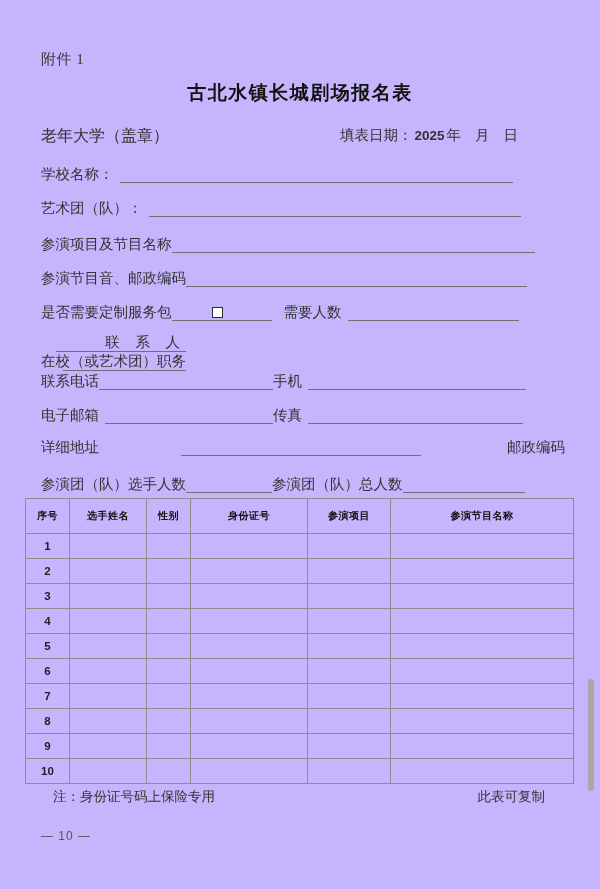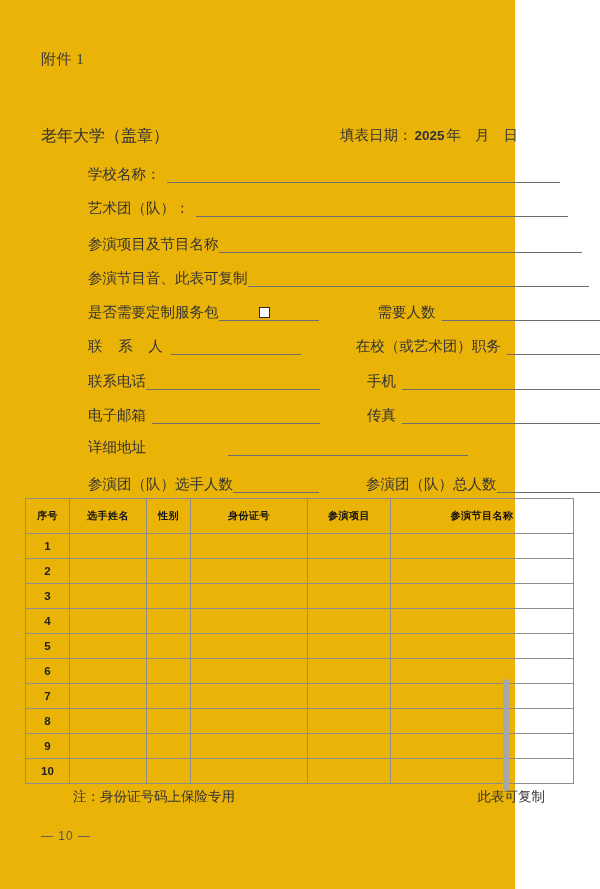--- a/index.html
+++ b/index.html
@@ -12,23 +12,23 @@
     height: 889px;
     position: relative;
     font-family: "Liberation Serif", "DejaVu Serif", serif;
     color: #2b2b2b;
     overflow: hidden;
   }
 
   .page {
     position: absolute;
     left: 0; top: 0;
-    width: 515px;
+    width: 600px;
     height: 889px;
-    background: #eab308;
+    background: #c4b5fd;
   }
 
   
   .attach-label {
     position: absolute;
     left: 41px;
     top: 50px;
     font-size: 15px;
     letter-spacing: 0.5px;
     color: #3a3a3a;
@@ -87,21 +87,20 @@
     height: 22px;
     font-size: 14.5px;
     white-space: nowrap;
     color: #333333;
     display: flex;
     align-items: flex-end;
   }
   .flabel {
     display: inline-block;
     line-height: 18px;
-    margin-left: 47px;
   }
   .flabel.sp { letter-spacing: 6px; }
   .fline {
     display: inline-block;
     border-bottom: 1.1px solid #6f6f6f;
     height: 16px;
     position: relative;
   }
   .fgap { display: inline-block; }
 
@@ -157,21 +156,20 @@
     width: 518px;
     height: 20px;
     font-size: 13.5px;
     color: #333333;
   }
   .notes .left {
     position: absolute;
     left: 12px;
     top: 0;
     white-space: nowrap;
-    margin-left: 20px;
   }
   .notes .right {
     position: absolute;
     right: 14px;
     top: 0;
     white-space: nowrap;
   }
 
   
   .pagenum {
@@ -205,20 +203,21 @@
     background: #a8a8a8;
   }
 </style>
 </head>
 <body>
 
 <div class="page">
 
   <div class="attach-label">附件 1</div>
 
+  <div class="doc-title">古北水镇长城剧场报名表</div>
 
   <div class="hdr-row">
     <span class="hdr-seal">老年大学（盖章）</span>
     <span class="hdr-date">
       <span>填表日期：</span><span class="yr">2025</span><span>年</span><span class="gapsm"></span><span>月</span><span class="gapsm"></span><span>日</span>
     </span>
   </div>
 
   <div class="frow" style="top:161px;">
     <span class="flabel">学校名称：</span>
@@ -231,36 +230,36 @@
     <span class="fgap" style="width:6px;"></span>
     <span class="fline" style="width:372px;"></span>
   </div>
 
   <div class="frow" style="top:231px;">
     <span class="flabel">参演项目及节目名称</span>
     <span class="fline" style="width:363px;"></span>
   </div>
 
   <div class="frow" style="top:265px;">
-    <span class="flabel">参演节目音、此表可复制</span>
+    <span class="flabel">参演节目音、邮政编码</span>
     <span class="fline" style="width:341px;"></span>
   </div>
 
   <div class="frow" style="top:299px;">
     <span class="flabel">是否需要定制服务包</span>
     <span class="fline" style="width:100px;">
       <span class="chkbox"></span>
     </span>
     <span class="fgap" style="width:12px;"></span>
     <span class="flabel">需要人数</span>
     <span class="fgap" style="width:6px;"></span>
     <span class="fline" style="width:171px;"></span>
   </div>
 
-  <div class="frow" style="top:333px;">
+  <div class="frow" style="top:333px;flex-direction:column;">
     <span class="flabel sp">联 系 人</span>
     <span class="fgap" style="width:2px;"></span>
     <span class="fline" style="width:130px;"></span>
     <span class="fgap" style="width:8px;"></span>
     <span class="flabel">在校（或艺术团）职务</span>
     <span class="fgap" style="width:6px;"></span>
     <span class="fline" style="width:123px;"></span>
   </div>
 
   <div class="frow" style="top:368px;">

